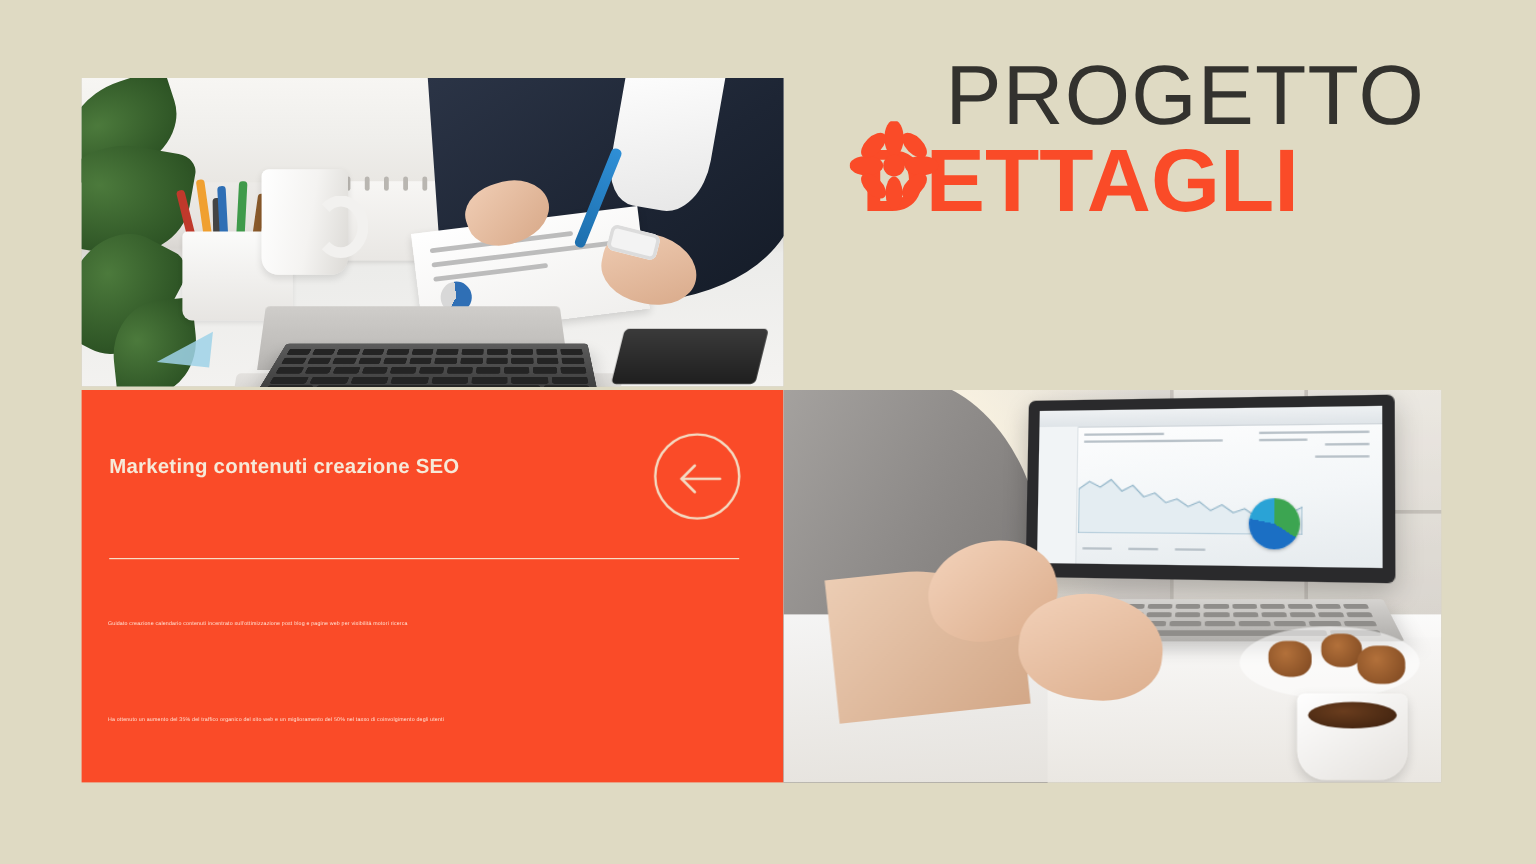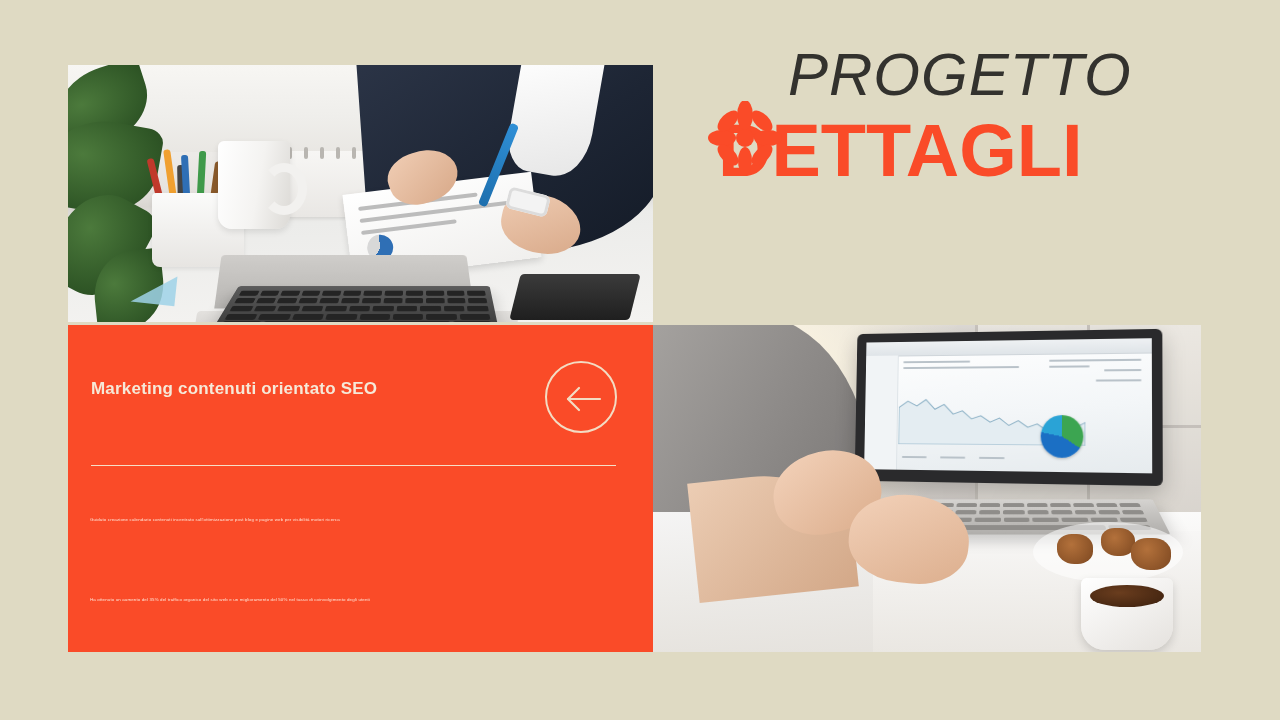--- a/index.html
+++ b/index.html
@@ -348,22 +348,21 @@
     left: 700px;
     top: 46px;
     width: 520px;
     height: 290px;
   }
   .title-dark {
     position: absolute;
     left: 88px;
     top: 0;
     width: 430px;
-    font-size: 60px;
-    font-style: italic;
+    font-size: 70px;
     font-weight: 400;
     color: #33322E;
     line-height: 0.95;
     letter-spacing: 1px;
     word-break: break-all;
     z-index: 3;
   }
   .title-orange {
     position: absolute;
     left: 18px;
@@ -497,21 +496,21 @@
             <span class="key" style="flex:5"></span>
             <span class="key" style="flex:1"></span>
         </div>
       </div>
       <div class="tl-tablet"></div>
     </div>
   </div>
 
   <div class="panel-orange">
 
-    <div class="panel-heading">Marketing contenuti orientato SEO</div>
+    <div class="panel-heading">Marketing contenuti creazione SEO</div>
 
     <div class="back-circle">
       <svg width="42" height="42" viewBox="0 0 42 42" aria-hidden="true">
         <line x1="38" y1="21" x2="6" y2="21" stroke="#F3DCC3" stroke-width="2.2" stroke-linecap="round"></line>
         <polyline points="17,10 6,21 17,32" fill="none" stroke="#F3DCC3" stroke-width="2.2" stroke-linecap="round" stroke-linejoin="round"></polyline>
       </svg>
     </div>
 
     <div class="panel-rule"></div>
 

